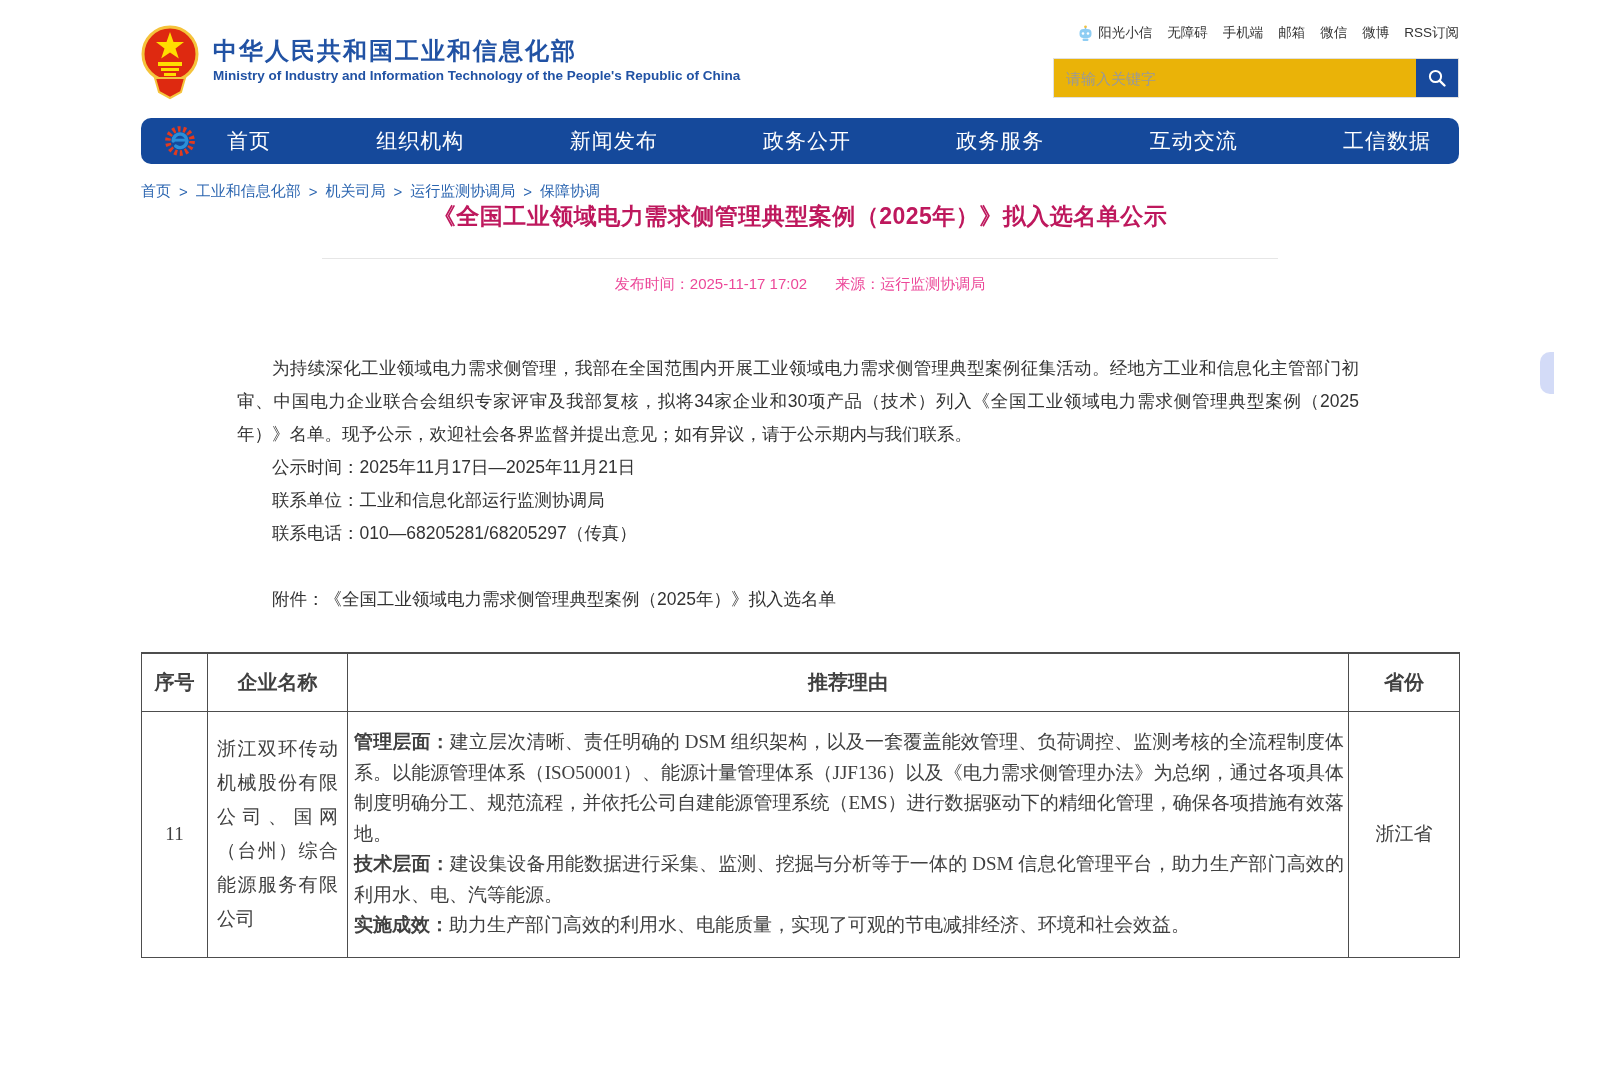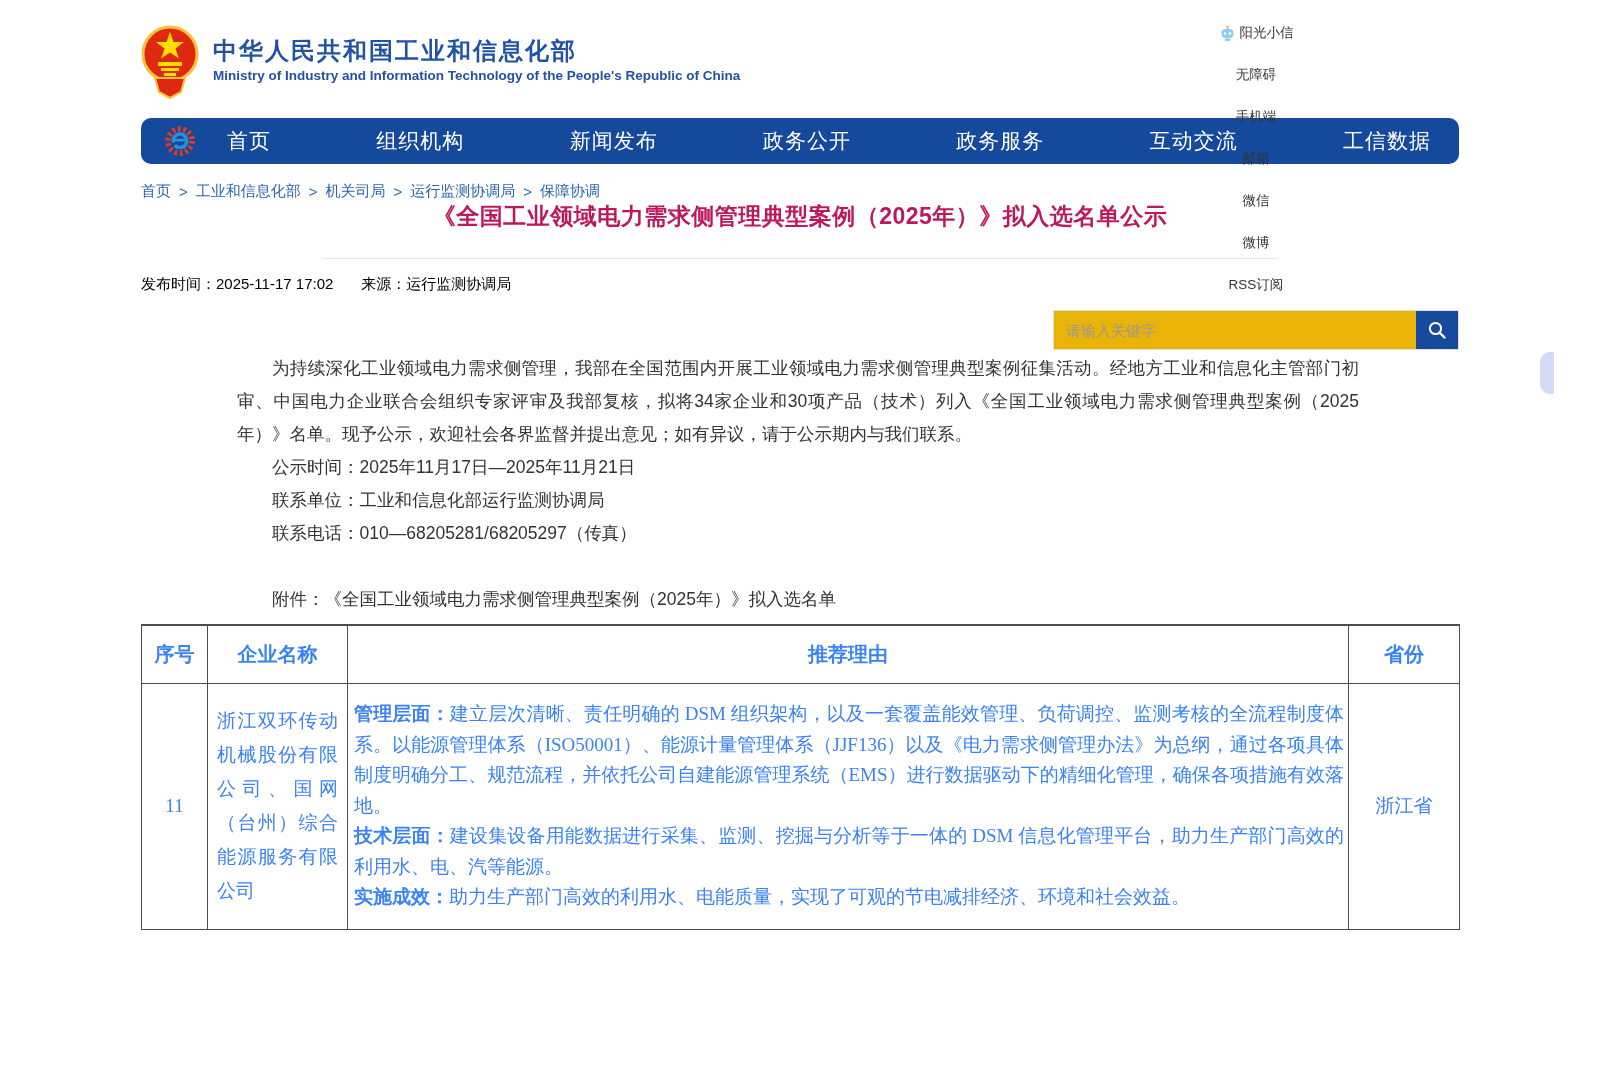--- a/index.html
+++ b/index.html
@@ -9,52 +9,52 @@
     font-family:"Liberation Sans","DejaVu Sans",sans-serif; color:#333;
   }
   .page { width:1318px; margin:0 auto; }
 
   
   .header { display:flex; justify-content:space-between; align-items:flex-start; padding-top:20px; height:110px; }
   .brand { display:flex; align-items:center; gap:14px; }
   .brand-text .cn { font-size:24px; font-weight:bold; color:#2152a4; letter-spacing:2px; line-height:1.15; }
   .brand-text .en { font-size:13.5px; font-weight:bold; color:#2152a4; margin-top:4px; }
   .header-right { width:406px; padding-top:4px; }
-  .quick-links { display:flex; align-items:center; justify-content:flex-end; gap:24px; font-size:13.5px; color:#333; white-space:nowrap;flex-direction:column; }
+  .quick-links { display:flex; align-items:center; justify-content:flex-end; gap:15px; font-size:13.5px; color:#333; white-space:nowrap; }
   .quick-links a { color:#333; text-decoration:none; display:flex; align-items:center; gap:4px; cursor:pointer; }
   .search-bar { display:flex; margin-top:16px; border:1px solid #e0e0e0; background:#eab308; height:40px; }
   .search-bar input { flex:1; border:none; outline:none; background:transparent; padding:0 12px; font-size:15px; color:#333; font-family:inherit; }
   .search-bar input::placeholder { color:#999; }
   .search-btn { width:42px; height:100%; background:#17499c; border:none; cursor:pointer; display:flex; align-items:center; justify-content:center; }
 
   
   .nav { margin-top:8px; height:46px; background:#15499b; border-radius:10px; display:flex; align-items:center; padding:0 28px 0 22px; }
   .nav-logo { margin-right:30px; display:flex; align-items:center; }
   .nav-items { flex:1; display:flex; justify-content:space-between; align-items:center; }
   .nav-item { color:#fff; font-size:21px; text-decoration:none; cursor:pointer; letter-spacing:1px; }
 
   
   .breadcrumb { margin-top:18px; font-size:15px; color:#2b65b0; display:flex; gap:8px; align-items:center; }
   .breadcrumb a { color:#2b65b0; text-decoration:none; cursor:pointer; }
   .breadcrumb .sep { color:#2b65b0; }
 
   
   .article-title { text-align:center; font-size:23px; font-weight:bold; color:#be185d; letter-spacing:0.5px; }
   .title-divider { margin:26px auto 0 auto; width:956px; border-bottom:1px solid #e6e6e6; }
-  .article-meta { margin-top:16px; font-size:15px; color:#000000; }
+  .article-meta { margin-top:16px; text-align:center; font-size:15px; color:#ec4899; }
   .article-meta .gap { display:inline-block; width:28px; }
 
   .article-body { margin-top:58px; padding:0 100px 0 96px; font-size:17.5px; color:#333; line-height:33px; }
   .article-body p.lead { text-indent:2em; text-align:justify; }
   .info-line { text-indent:2em; }
   .attachment-line { text-indent:2em; margin-top:33px; }
 
   
-  .case-table { margin-top:8px; width:100%; border-collapse:collapse; table-layout:fixed;
-    font-family:"Liberation Serif","DejaVu Serif",serif; color:#3b82f6; }
+  .case-table { margin-top:36px; width:100%; border-collapse:collapse; table-layout:fixed;
+    font-family:"Liberation Serif","DejaVu Serif",serif; color:#404040; }
   .case-table th, .case-table td { border:1px solid #4d4d4d; }
   .case-table th { height:58px; font-size:20px; font-weight:bold; text-align:center; border-top:2px solid #4d4d4d; }
   .case-table td { font-size:19px; vertical-align:middle; }
   .col-no { width:66px; }
   .col-company { width:140px; }
   .col-reason { width:1001px; }
   .col-province { width:111px; }
   .cell-no, .cell-province { text-align:center; }
   .cell-company { padding:8px 9px; line-height:34px; text-align:justify; text-justify:inter-character; }
   .cell-reason { padding:10px 4px 10px 6px; line-height:30.5px; }

